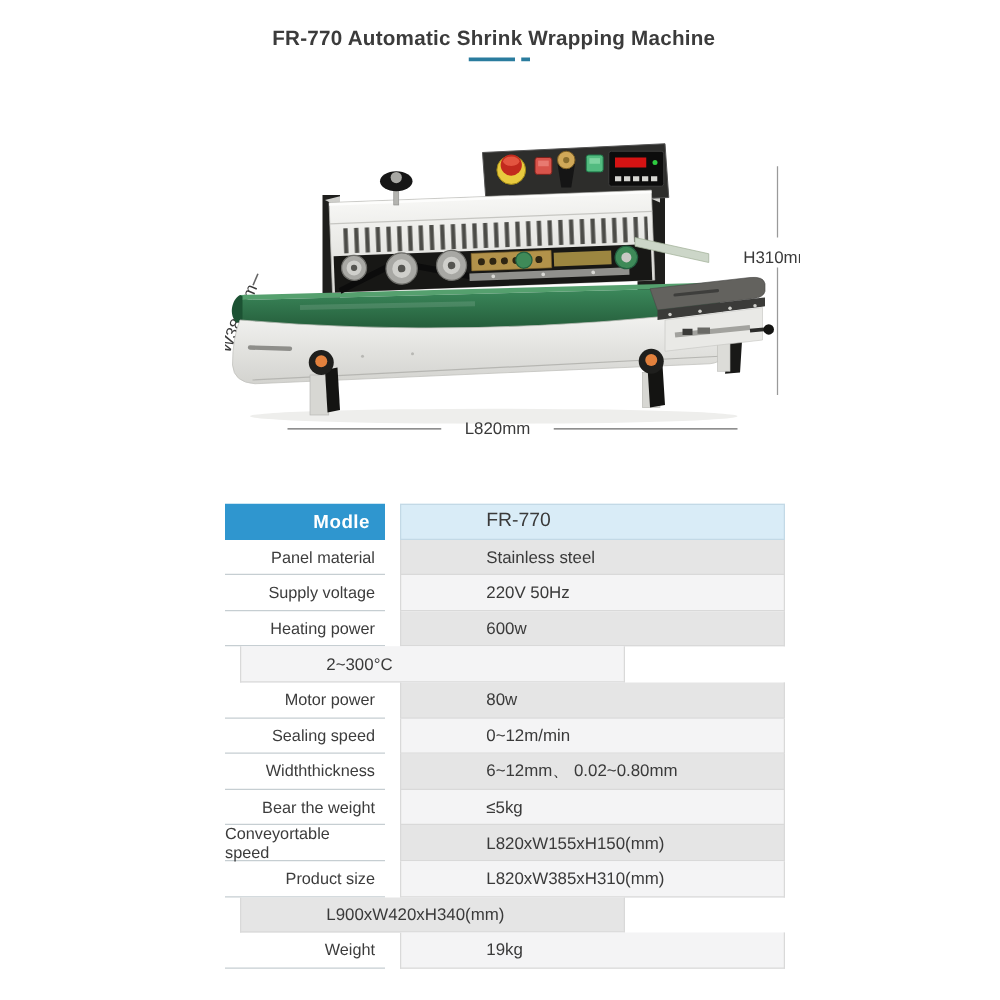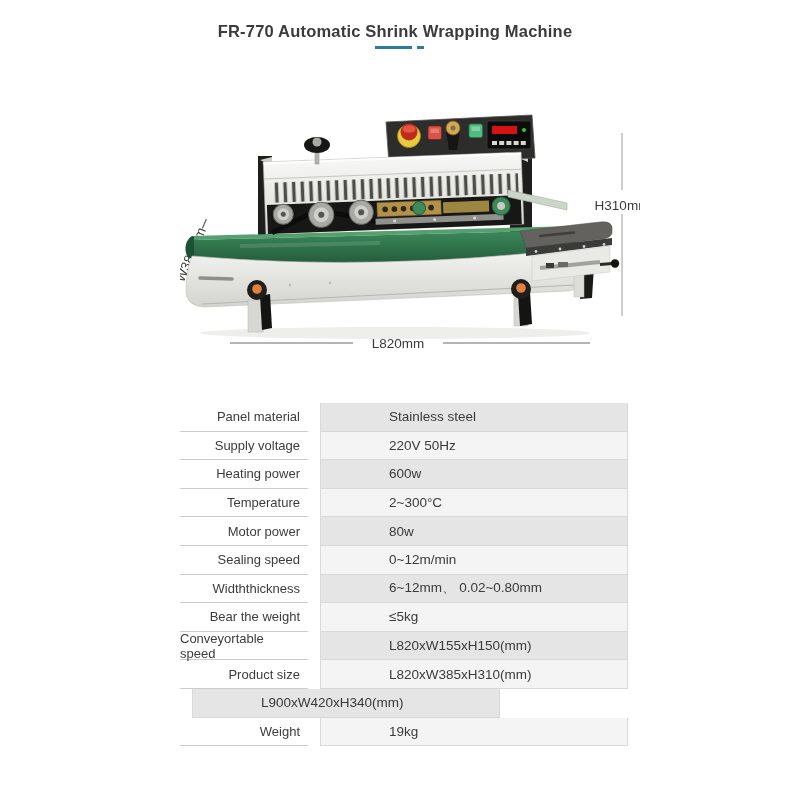--- a/index.html
+++ b/index.html
@@ -233,35 +233,38 @@
       <ellipse cx="137" cy="45" rx="13" ry="8" fill="#161616"></ellipse>
       <circle cx="137" cy="42" r="4.5" fill="#a8a8a4"></circle>
     </g>
 
     <polygon points="328,90 387,103 387,110 328,97" fill="#ccd6c8" stroke="#a3b29a" stroke-width="0.6"></polygon>
   </g>
 </svg>
 </figure>
 
 <section class="spec-table">
+  <div class="t-row t-header">
+    <div class="t-label">Modle</div>
+    <div class="t-value">FR-770</div>
+  </div>
   <div>
       <div class="t-row">
         <div class="t-label">Panel material</div>
         <div class="t-value">Stainless steel</div>
       </div>
       <div class="t-row">
         <div class="t-label">Supply voltage</div>
         <div class="t-value alt">220V 50Hz</div>
       </div>
       <div class="t-row">
         <div class="t-label">Heating power</div>
         <div class="t-value">600w</div>
       </div>
       <div class="t-row">
-        <div class="t-label">Temperature</div>
         <div class="t-value alt">2~300°C</div>
       </div>
       <div class="t-row">
         <div class="t-label">Motor power</div>
         <div class="t-value">80w</div>
       </div>
       <div class="t-row">
         <div class="t-label">Sealing speed</div>
         <div class="t-value alt">0~12m/min</div>
       </div>

